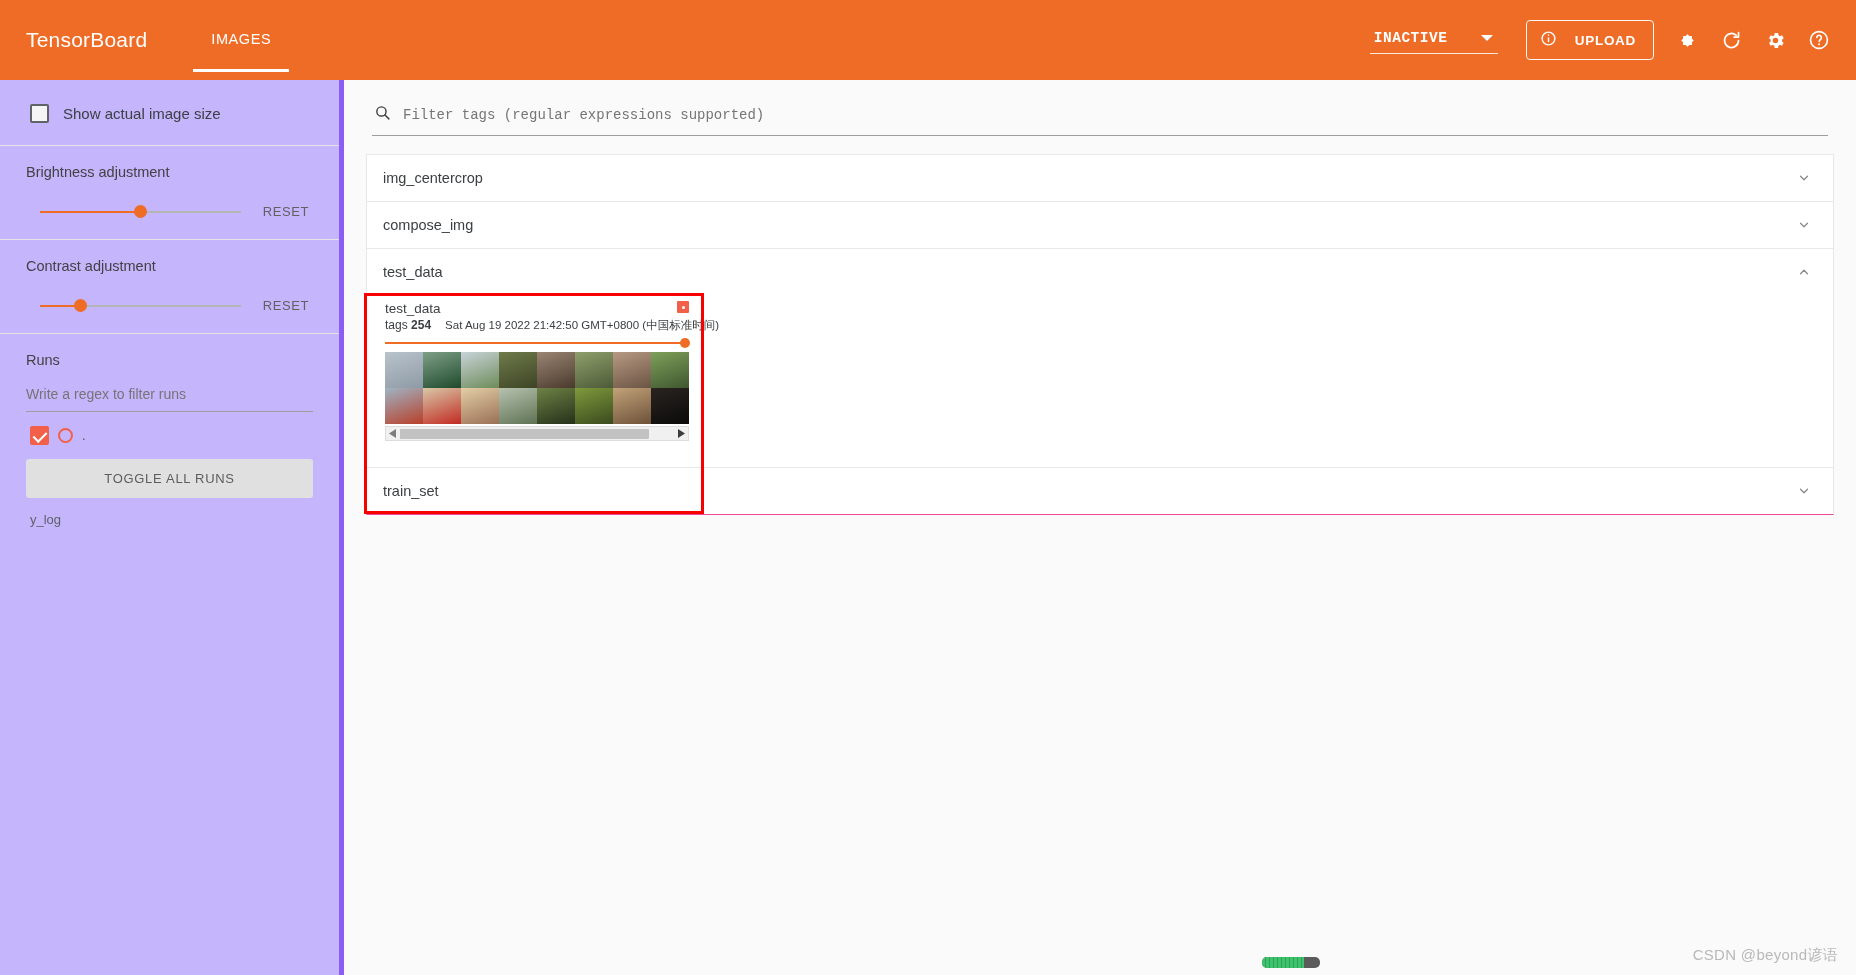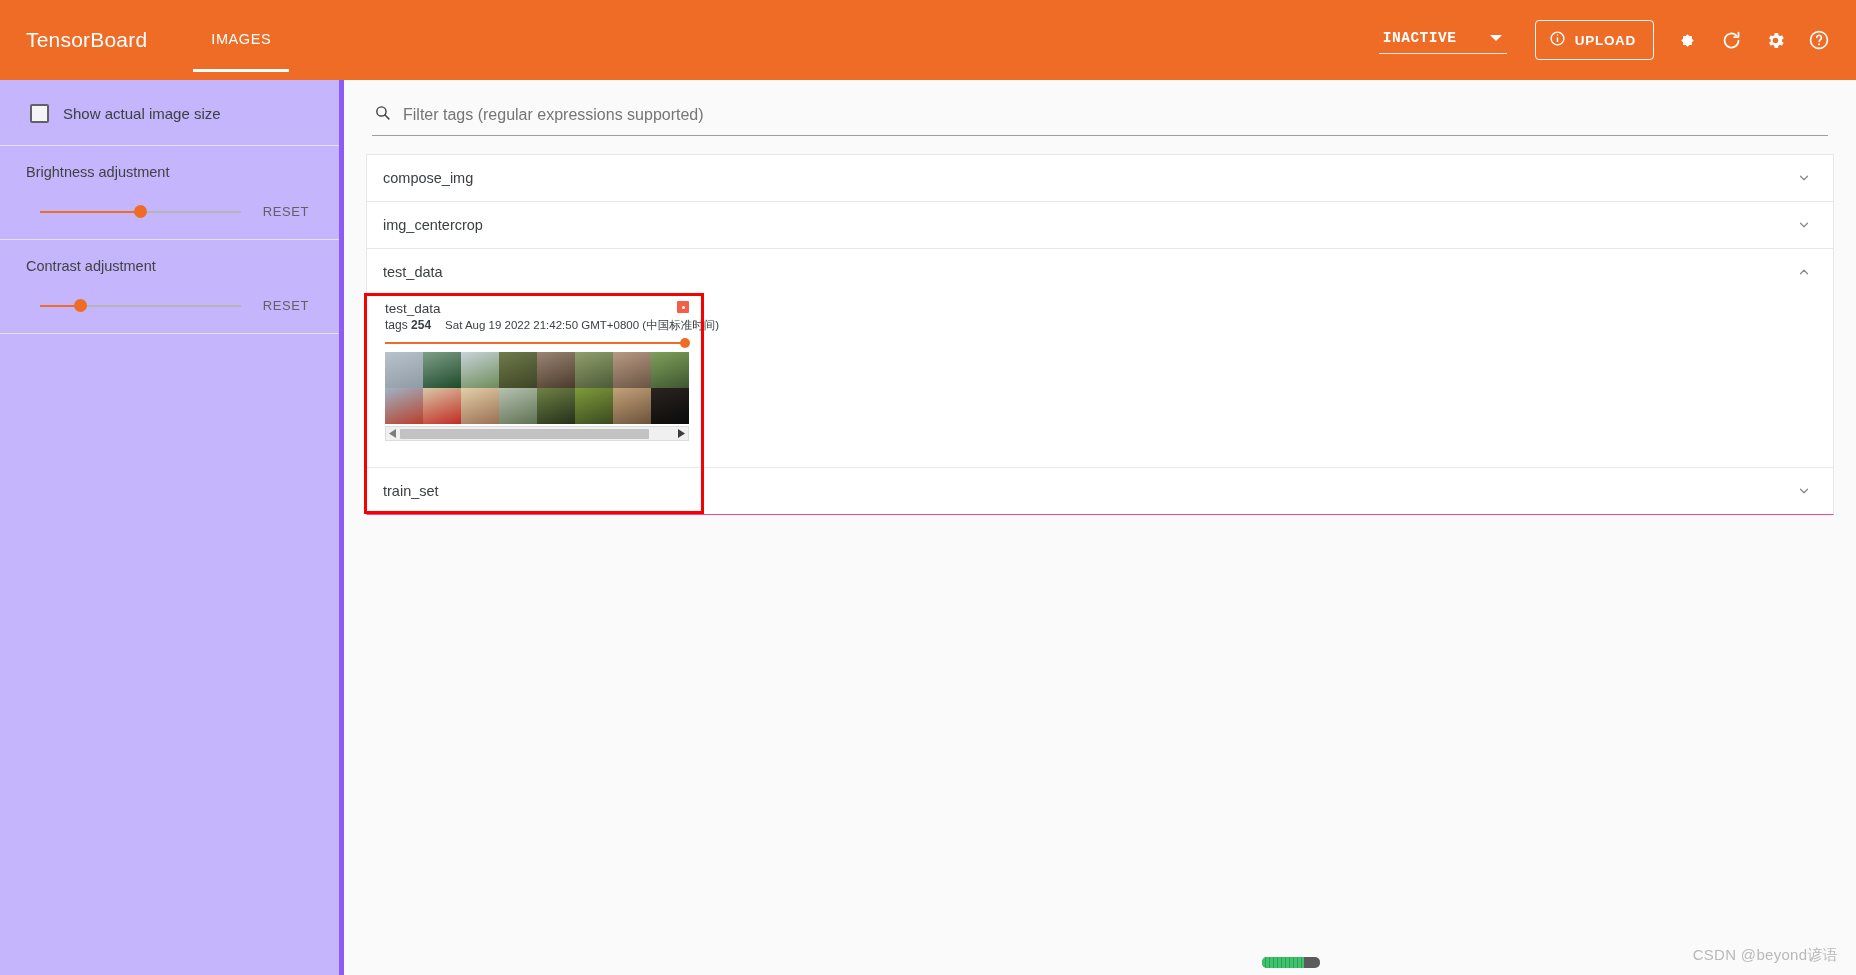--- a/index.html
+++ b/index.html
@@ -58,21 +58,21 @@
     font-size: 14.5px; font-weight: 600; letter-spacing: .5px; color: #fff; font-family: Liberation Mono, monospace;
   }
   .caret {
     width: 0; height: 0;
     border-left: 6px solid transparent;
     border-right: 6px solid transparent;
     border-top: 6px solid #fff;
   }
 
   .upload-btn {
-    display: flex; align-items: center; gap: 9px;
+    display: flex; align-items: center; gap: 18px;
     border: 1px solid rgba(255,255,255,.95);
     border-radius: 4px;
     padding: 9px 17px 9px 13px;
     font-size: 13.5px; font-weight: 600; letter-spacing: .7px;
     color: #fff;
     cursor: pointer;
     margin-right: 20px;
     white-space: nowrap;
   }
   .hdr-icons { display: flex; align-items: center; gap: 18px; }
@@ -204,22 +204,22 @@
   .filter-bar {
     display: flex; align-items: center; gap: 10px;
     border-bottom: 1px solid #9e9e9e;
     margin: 16px 6px 0 6px;
     padding: 8px 2px 10px 2px;
     cursor: text;
   }
   .filter-input {
     flex: 1;
     border: none; outline: none; background: transparent;
-    font-family: Liberation Sans, sans-serif;
-    font-size: 16px;
+    font-family: Liberation Mono, monospace;
+    font-size: 14px;
     color: #3c4043;
   }
   .filter-input::placeholder { color: #757575; }
 
   .tag-list { margin-top: 18px; }
   .tag-panel {
     background: #fff;
     border: 1px solid #e8e8e8;
     border-bottom: none;
   }
@@ -439,51 +439,62 @@
           <span class="track"></span>
           <span class="fill" id="contFill" style="width: 20%;"></span>
           <span class="thumb" id="contThumb" style="left: 20%;"></span>
         </div>
         <div class="reset-btn">RESET</div>
       </div>
     </div>
 
     <div class="sb-divider"></div>
 
+    <div class="sb-section">
+      <div class="runs-head">Runs</div>
+      <input class="regex-input" type="text" placeholder="Write a regex to filter runs" style="">
+      <div class="run-row">
+        <span class="run-cb"></span>
+        <span class="run-circle"></span>
+        <span class="run-name">.</span>
+      </div>
+      <button class="toggle-all">TOGGLE ALL RUNS</button>
+      <div class="ylog">y_log</div>
+    </div>
 
   </div>
 
   <div class="main">
 
     <div class="filter-bar">
       <span>
         <svg width="17" height="17" viewBox="0 0 24 24" fill="none" stroke="#3c4043" stroke-width="2" stroke-linecap="round">
           <circle cx="10.5" cy="10.5" r="6.5"></circle>
           <line x1="15.5" y1="15.5" x2="21" y2="21"></line>
         </svg>
       </span>
       <input class="filter-input" type="text" placeholder="Filter tags (regular expressions supported)" style="">
     </div>
 
     <div class="tag-list">
 
       <div class="tag-panel">
         <div class="tag-header">
-          <span class="tag-name">compose_img</span>
+          <span class="tag-name">img_centercrop</span>
           <span class="chev">
             <svg width="14" height="14" viewBox="0 0 24 24" fill="none" stroke="#8a8a8a" stroke-width="2.2" stroke-linecap="round" stroke-linejoin="round">
                 <polyline points="6,9 12,15 18,9"></polyline>
               </svg>
           </span>
         </div>
       </div>
 
       <div class="tag-panel">
         <div class="tag-header">
-          <span class="tag-name">img_centercrop</span>
+          <span class="tag-name">compose_img</span>
           <span class="chev">
             <svg width="14" height="14" viewBox="0 0 24 24" fill="none" stroke="#8a8a8a" stroke-width="2.2" stroke-linecap="round" stroke-linejoin="round">
                 <polyline points="6,9 12,15 18,9"></polyline>
               </svg>
           </span>
         </div>
       </div>
 
 
       <div class="tag-panel" id="testDataPanel">

